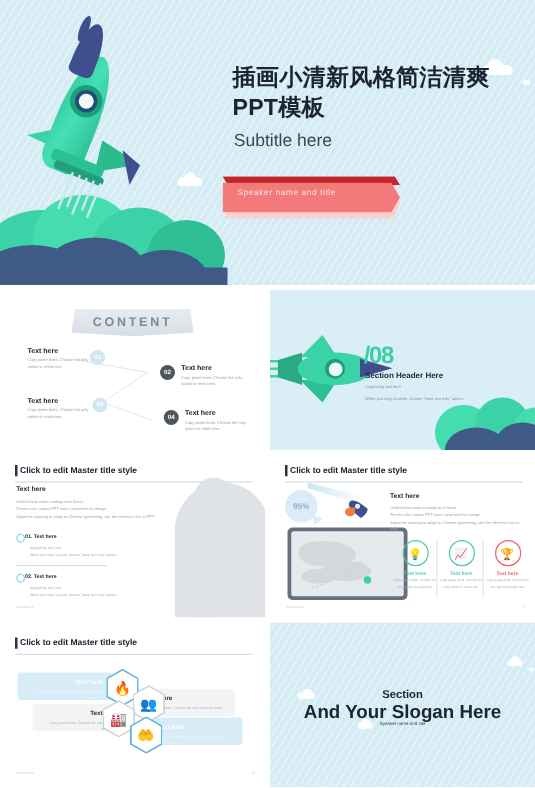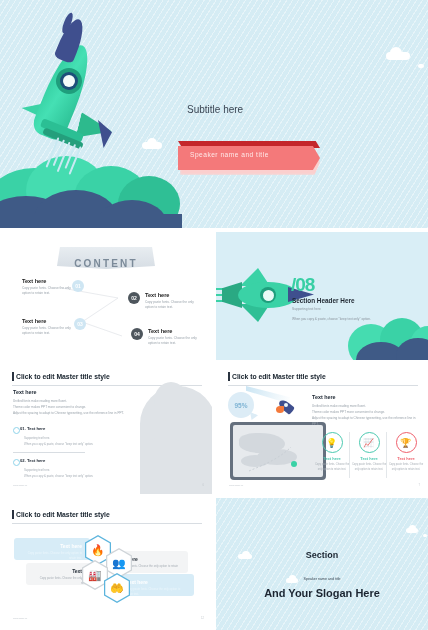--- a/index.html
+++ b/index.html
@@ -24,21 +24,21 @@
       rgba(255,255,255,.42) 0px,rgba(255,255,255,.42) 1px,
       rgba(255,255,255,0) 1px,rgba(255,255,255,0) 5px);}
   .sky-lite{background:#d9eef6;}
 
   .cloud{position:absolute;background:#fff;border-radius:40px;}
   .cloud:before,.cloud:after{content:"";position:absolute;background:#fff;border-radius:50%;}
 
   
   .t-head{position:absolute;left:186px;top:50px;width:230px;
     font-size:18.5px;font-weight:bold;line-height:1.28;color:#1c2430;letter-spacing:.2px;}
-  .t-sub{position:absolute;left:187px;top:104px;font-size:10px;color:#3b4654;}
+  .t-sub{position:absolute;left:187px;top:104px;font-size:14px;color:#3b4654;}
   .banner-wrap{position:absolute;left:178px;top:141px;width:146px;height:38px;}
   .banner-shadow{position:absolute;left:2px;top:8px;width:140px;height:26px;background:#fbcfce;
      clip-path:polygon(0 0,96% 0,100% 52%,96% 100%,0 100%);filter:blur(1px);}
   .banner-top{position:absolute;left:0;top:0;width:142px;height:7px;background:#c4262b;
      clip-path:polygon(0 0,97% 0,100% 100%,3% 100%);}
   .banner{position:absolute;left:0;top:5px;width:142px;height:24px;background:#f4797a;
      clip-path:polygon(0 0,95% 0,100% 50%,95% 100%,0 100%);}
   .banner-txt{position:absolute;left:12px;top:10px;font-size:6.6px;color:#ffe9e9;letter-spacing:.5px;}
 
   
@@ -69,21 +69,21 @@
   .rk-flame{position:absolute;left:46px;top:142px;width:40px;height:34px;transform:rotate(22deg);}
   .rk-flame i{position:absolute;top:0;width:1.6px;height:32px;background:#c9e9f2;border-radius:2px;}
 
   
   .bank{position:absolute;border-radius:50%;}
 
   
   .ribbon{position:absolute;left:57px;top:247px;width:98px;height:22px;
      background:linear-gradient(180deg,#e8edf1 0%,#d6dde4 100%);
      clip-path:polygon(3% 0,97% 0,100% 86%,50% 100%,0 86%);
-     display:flex;align-items:flex-end;justify-content:center;}
+     display:flex;align-items:center;justify-content:center;}
   .ribbon span{font-size:10px;font-weight:bold;color:#7b8a99;letter-spacing:2.2px;}
   .node{position:absolute;}
   .node .tt{font-size:5.6px;font-weight:bold;color:#222;}
   .node .dd{font-size:3.2px;color:#9aa3ab;line-height:1.5;margin-top:2px;}
   .circ{position:absolute;width:12px;height:12px;border-radius:50%;
      display:flex;align-items:center;justify-content:center;
      font-size:5px;font-weight:bold;color:#fff;}
   .circ.lite{background:#cfe6f3;}
   .circ.dark{background:#4e565d;}
   .lineSvg{position:absolute;left:0;top:0;}
@@ -160,22 +160,22 @@
     display:flex;align-items:center;justify-content:center;}
   .hex-in{width:23.5px;height:27.2px;background:#fff;
     clip-path:polygon(50% 0,100% 25%,100% 75%,50% 100%,0 75%,0 25%);
     display:flex;align-items:center;justify-content:center;font-size:11px;}
   .hex.b{background:#5bb4dd;}
   .hex.g{background:#cfd4d8;}
 
   
   .th1{position:absolute;width:100%;text-align:center;top:52px;font-size:9px;
      font-weight:bold;color:#1b2531;}
-  .th2{position:absolute;width:100%;text-align:center;top:63px;font-size:11px;
-     font-weight:bold;color:#1b2531;margin-top:26px;}
+  .th2{position:absolute;width:100%;text-align:center;top:63px;font-size:15px;
+     font-weight:bold;color:#1b2531;}
   .th3{position:absolute;width:100%;text-align:center;top:79px;font-size:3.6px;color:#3c4753;}
 </style>
 </head>
 <body>
 
 <div class="deck">
 
   <div class="slide s-title">
     <div class="sky"></div>
     <div class="sky-stripes"></div>
@@ -214,20 +214,21 @@
       <div class="rk-win-c"></div>
       <div class="rk-flame">
         <i style="left:4px;"></i>
           <i style="left:10px;height:28px;"></i>
         <i style="left:16px;"></i>
           <i style="left:22px;height:26px;"></i>
         <i style="left:28px;height:30px;"></i>
       </div>
     </div>
 
+    <div class="t-head">插画小清新风格简洁清爽PPT模板</div>
     <div class="t-sub">Subtitle here</div>
 
     <div class="banner-wrap">
       <div class="banner-shadow"></div>
       <div class="banner-top"></div>
       <div class="banner"></div>
       <div class="banner-txt">Speaker name and title</div>
     </div>
   </div>
 

